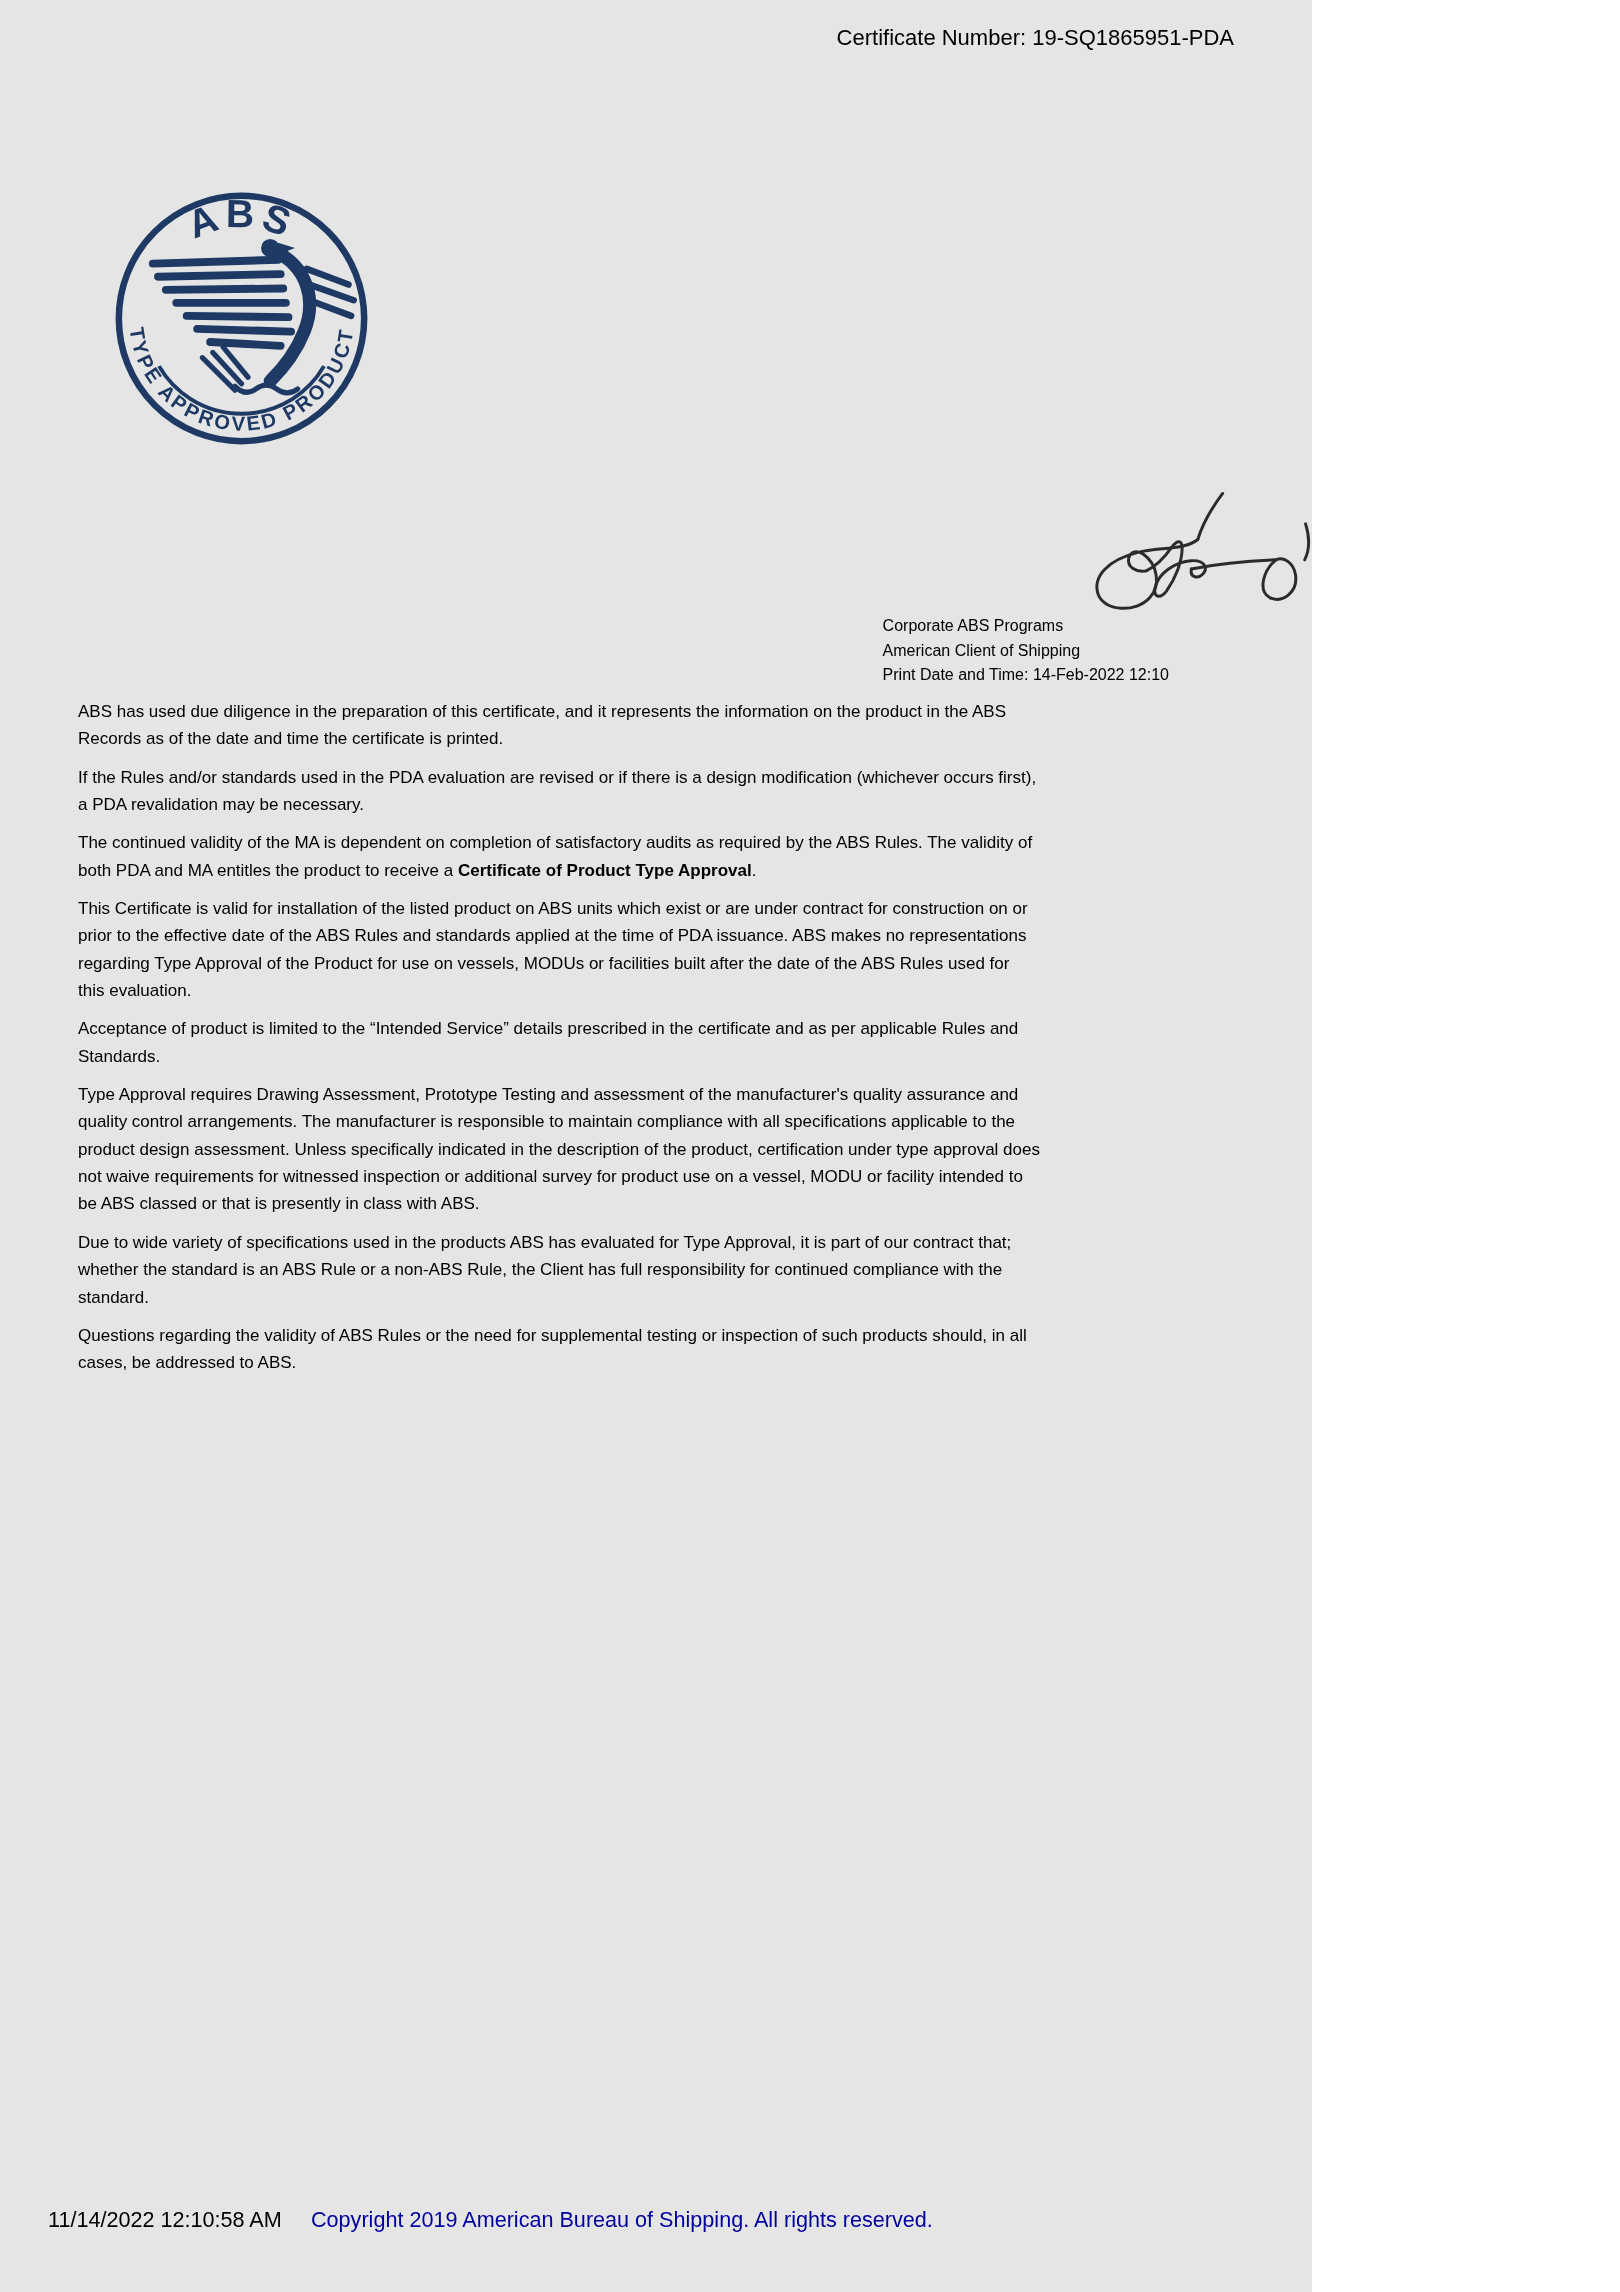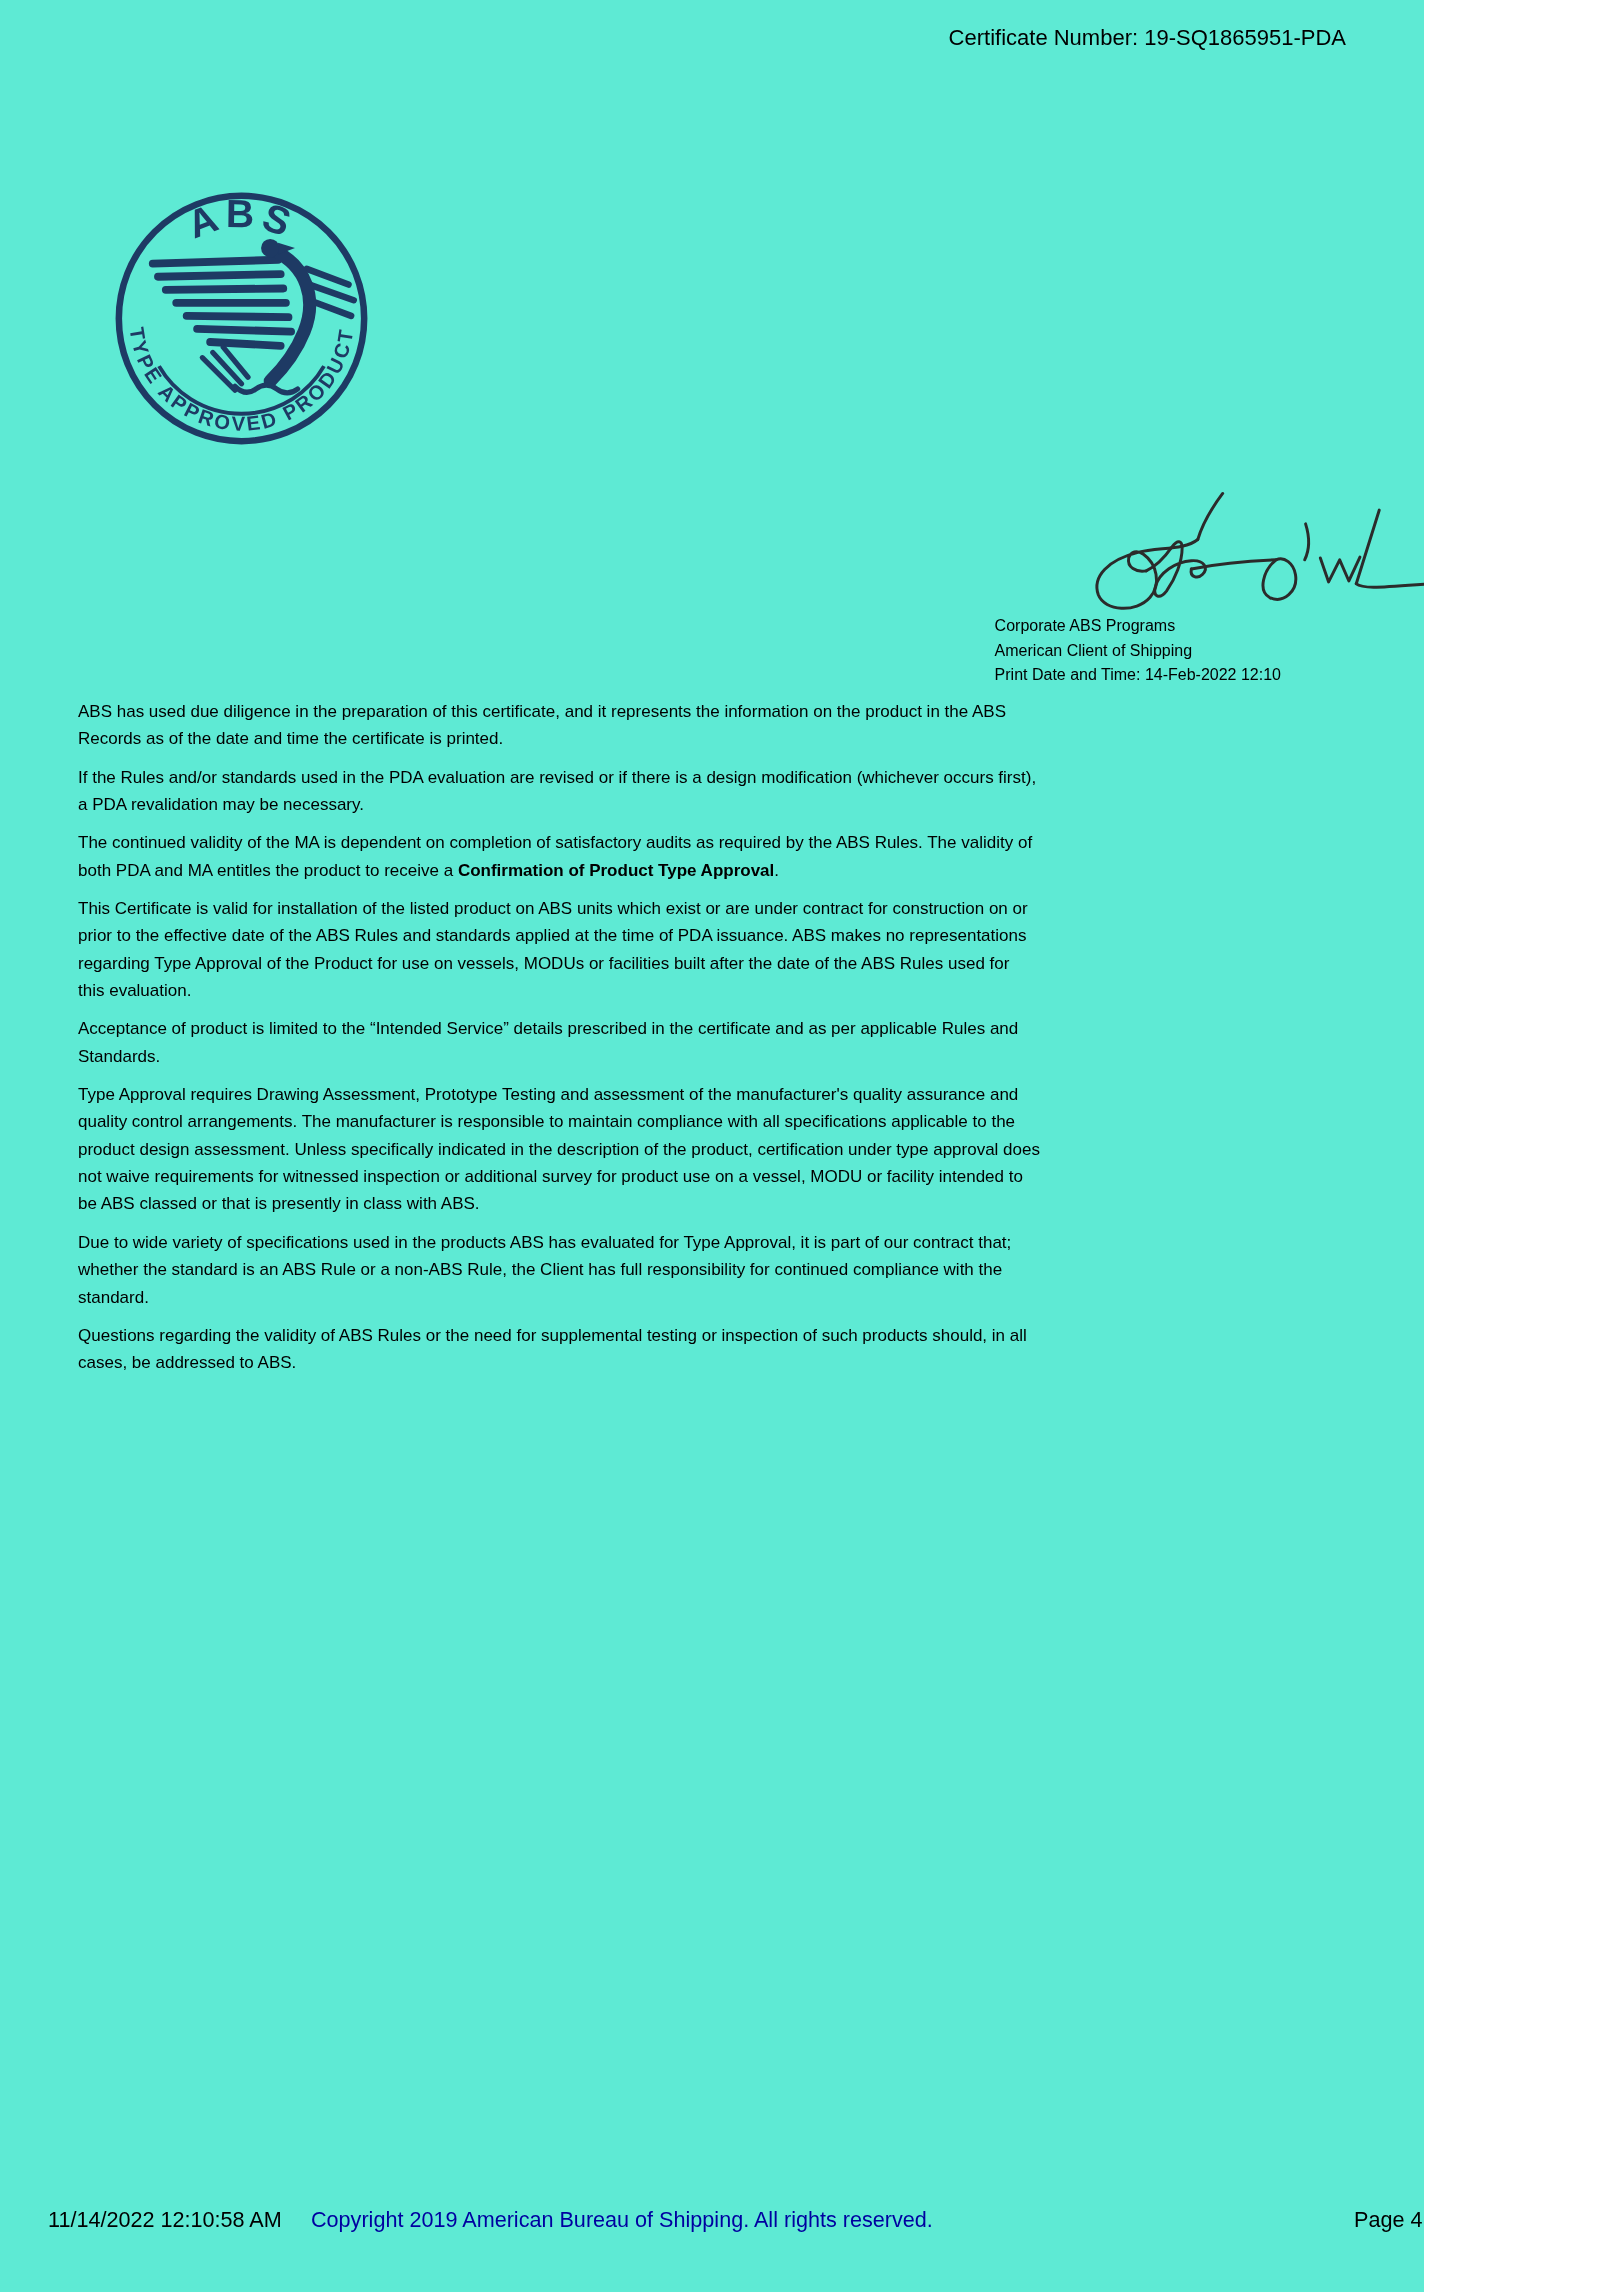--- a/index.html
+++ b/index.html
@@ -1,19 +1,19 @@
 <!DOCTYPE html>
 <html><head>
 <meta charset="utf-8">
 <style>
   html,body{margin:0;padding:0;background:#ffffff;}
   .page{
     position:relative;
-    width:1424px;height:2293px;
-    background:#5eead4;
+    width:1312px;height:2293px;
+    background:#e5e5e5;
     font-family:"Liberation Sans", sans-serif;
     color:#000;
     overflow:hidden;
   }
   .cert-number{
     position:absolute;top:23.5px;right:78px;
     font-size:22px;line-height:27.4px;color:#000;
   }
   .logo{
     position:absolute;left:111px;top:188px;
@@ -103,21 +103,21 @@
     <div>American Client of Shipping</div>
     <div>Print Date and Time: 14-Feb-2022 12:10</div>
   </div>
 
   <div class="body-text">
     <p>ABS has used due diligence in the preparation of this certificate, and it represents the information on the product in the ABS
 Records as of the date and time the certificate is printed.</p>
     <p>If the Rules and/or standards used in the PDA evaluation are revised or if there is a design modification (whichever occurs first),
 a PDA revalidation may be necessary.</p>
     <p><span>The continued validity of the MA is dependent on completion of satisfactory audits as required by the ABS Rules. The validity of
-both PDA and MA entitles the product to receive a </span><span class="b">Confirmation of Product Type Approval</span><span>.</span></p>
+both PDA and MA entitles the product to receive a </span><span class="b">Certificate of Product Type Approval</span><span>.</span></p>
     <p>This Certificate is valid for installation of the listed product on ABS units which exist or are under contract for construction on or
 prior to the effective date of the ABS Rules and standards applied at the time of PDA issuance. ABS makes no representations
 regarding Type Approval of the Product for use on vessels, MODUs or facilities built after the date of the ABS Rules used for
 this evaluation.</p>
     <p>Acceptance of product is limited to the “Intended Service” details prescribed in the certificate and as per applicable Rules and
 Standards.</p>
     <p>Type Approval requires Drawing Assessment, Prototype Testing and assessment of the manufacturer's quality assurance and
 quality control arrangements. The manufacturer is responsible to maintain compliance with all specifications applicable to the
 product design assessment. Unless specifically indicated in the description of the product, certification under type approval does
 not waive requirements for witnessed inspection or additional survey for product use on a vessel, MODU or facility intended to

